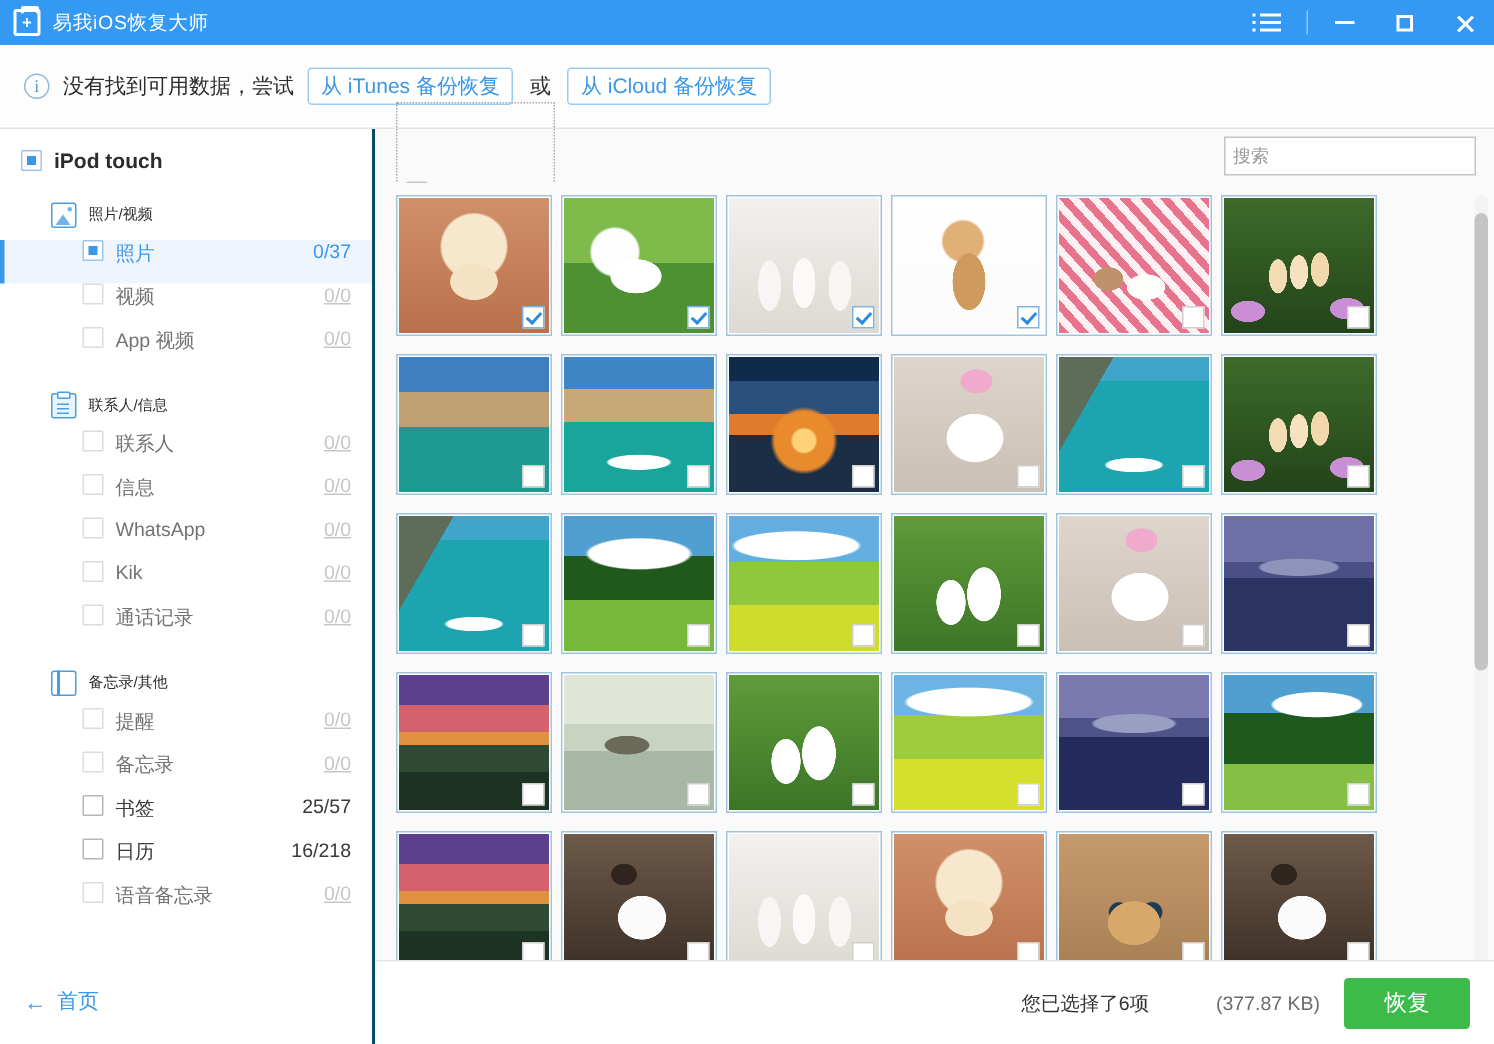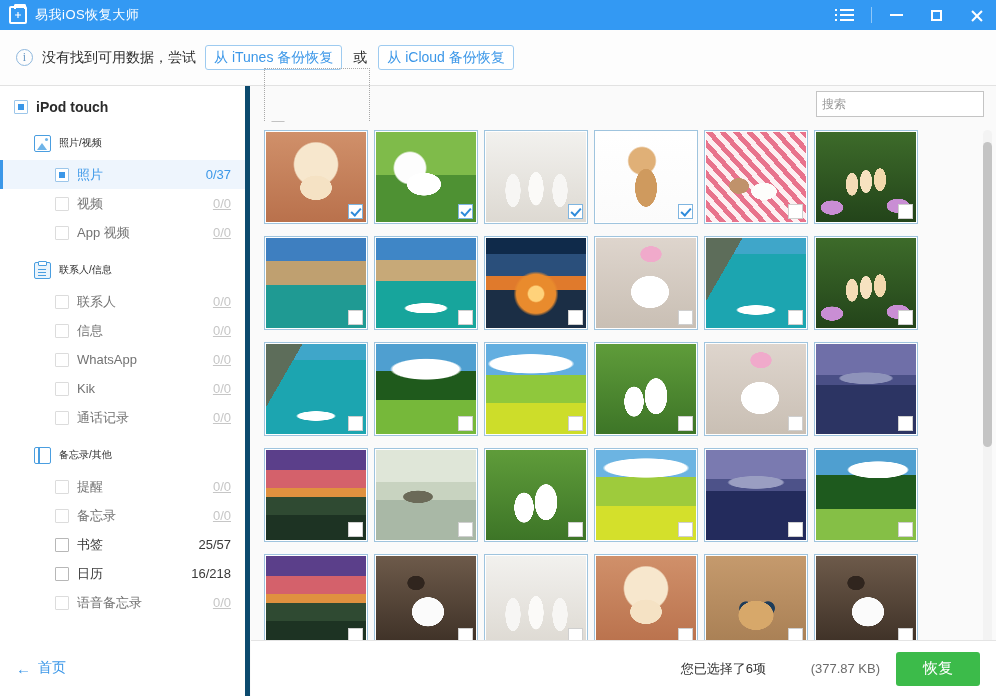--- a/index.html
+++ b/index.html
@@ -63,33 +63,33 @@
     border: 1px solid #9ecbf0; border-radius: 3px; color: #3b97e8; background: #ffffff;
     font-size: 14px; padding: 4px 8px 5px; line-height: 1; cursor: pointer; white-space: nowrap;
   }
   .notice-or { font-size: 14px; color: #2b2b2b; margin: 0 2px; }
 
   
   .body { flex: 1 1 auto; display: flex; min-height: 0; }
 
   
   .sidebar {
-    width: 250px; flex: 0 0 250px; background: #ffffff; border-right: 5px solid #0c4a6e;
+    width: 250px; flex: 0 0 250px; background: #ffffff; border-right: 2px solid #0c4a6e;
     display: flex; flex-direction: column; position: relative;
   }
   .tree { flex: 1 1 auto; overflow: hidden; padding-top: 8px; }
 
   .device-row { display: flex; align-items: center; height: 26px; padding-left: 14px; gap: 8px; }
   .device-label { font-size: 14px; font-weight: bold; color: #2b2b2b; }
 
   .group-row { display: flex; align-items: center; height: 34px; padding-left: 34px; gap: 8px; margin-top: 6px; }
   .group-label { font-size: 10px; font-weight: normal; color: #2b2b2b; }
 
   .item-row {
-    display: flex; align-items: center; height: 29px; padding-left: 55px; padding-right: 14px;
+    display: flex; height: 29px; padding-left: 55px; padding-right: 14px;
     gap: 8px; position: relative; cursor: pointer;
   }
   .item-row.disabled { cursor: default; }
   .item-row.selected { background: #eef5fd; }
   .item-row.selected::before {
     content: ""; position: absolute; left: 0; top: 0; bottom: 0; width: 3px; background: #3b97e8;
   }
   .item-label { font-size: 13px; color: #3a3a3a; }
   .item-row.selected .item-label { color: #3b97e8; }
   .item-row.disabled .item-label { color: #737373; }

